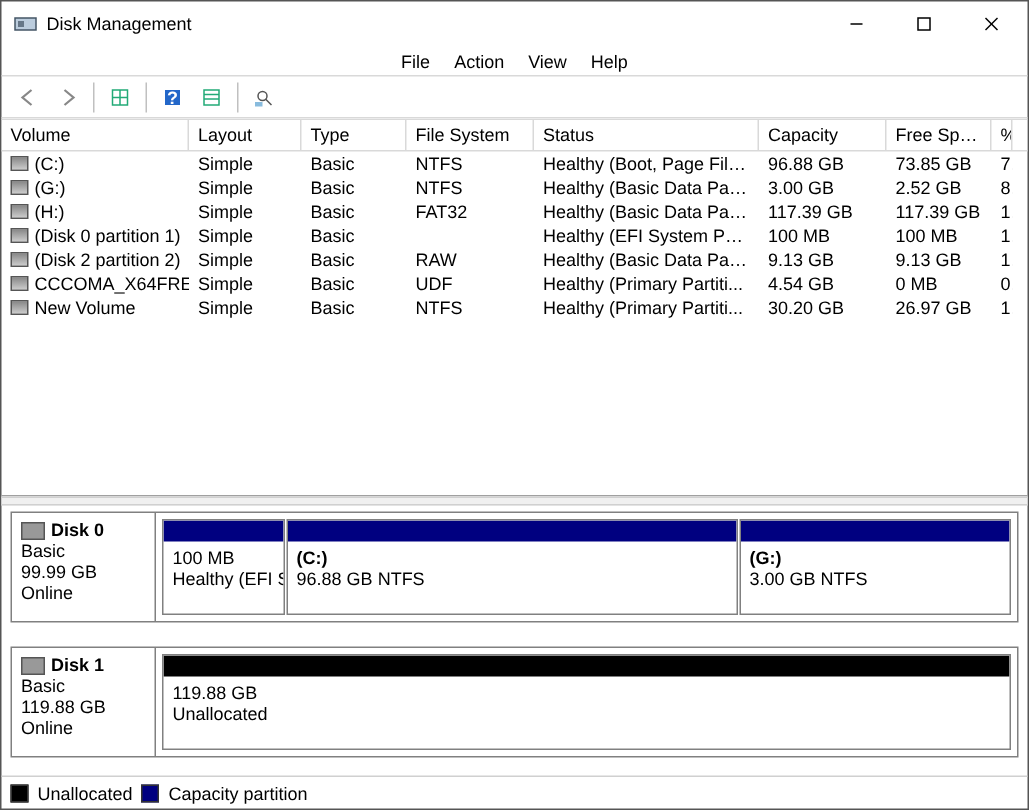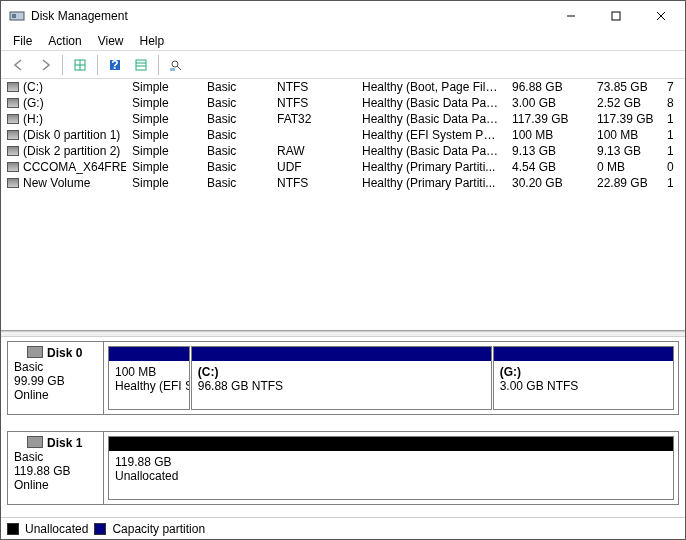--- a/index.html
+++ b/index.html
@@ -1,21 +1,21 @@
 <!DOCTYPE html>
 <html><head>
 <meta charset="utf-8">
 <style>
 * { box-sizing: border-box; margin: 0; padding: 0; font-family: "Segoe UI", Tahoma, sans-serif; font-size: 12px; }
 body { background: #fff; width: 686px; height: 540px; border: 1px solid #555; display: flex; flex-direction: column; overflow: hidden; }
 .titlebar { height: 30px; display: flex; align-items: center; padding: 0 2px 0 8px; justify-content: flex-end; }
 .titlebar .app-icon { width: 16px; height: 16px; margin-right: 6px; }
 .titlebar .title { flex: 1; font-size: 12px; }
 .titlebar .win-btn { width: 45px; height: 28px; display: flex; align-items: center; justify-content: center; }
-.menubar { height: 20px; display: flex; align-items: center; padding: 0 4px; border-bottom: 1px solid #d9d9d9; }
+.menubar { height: 20px; display: flex; align-items: center; padding: 0 4px; border-bottom: 1px solid #d9d9d9; justify-content: center; }
 .menubar .menu-item { padding: 2px 8px; }
 .toolbar { height: 28px; display: flex; align-items: center; padding: 2px 6px; gap: 2px; border-bottom: 1px solid #d9d9d9; }
 .toolbar .tbtn { width: 24px; height: 22px; border: 1px solid transparent; display: flex; align-items: center; justify-content: center; }
 .toolbar .tsep { width: 1px; height: 20px; background: #c0c0c0; margin: 0 3px; }
 .grid { flex: 1; overflow: hidden; display: flex; flex-direction: column; border-bottom: 1px solid #a0a0a0; }
 .grid-head, .grid-row { display: flex; }
 .grid-head { background: #fff; border-bottom: 1px solid #d9d9d9; border-top: 1px solid #d9d9d9; }
 .grid-head .cell { border-right: 1px solid #d9d9d9; padding: 3px 6px; font-weight: 400; white-space: nowrap; overflow: hidden; text-overflow: ellipsis; }
 .grid-row .cell { padding: 1px 6px; white-space: nowrap; overflow: hidden; text-overflow: ellipsis; }
 .c-vol { width: 125px; display:flex; align-items:center; gap:4px;}
@@ -24,21 +24,21 @@
 .c-fs { width: 85px; }
 .c-status { width: 150px; }
 .c-cap { width: 85px; }
 .c-free { width: 70px; }
 .c-pct { width: 14px; }
 .vol-icon { width: 12px; height: 10px; background: linear-gradient(#888,#ccc); border:1px solid #555; flex-shrink:0; }
 .splitter { height: 6px; background: #f0f0f0; border-top:1px solid #d0d0d0; border-bottom:1px solid #d0d0d0; }
 .graphical { height: 180px; overflow: hidden; display:flex; flex-direction:column; }
 .disk-row { display:flex; border: 1px solid #808080; margin: 4px 6px 12px 6px; height: 80px; background:#fff;}
 .disk-label { width: 96px; border-right:1px solid #808080; padding: 4px 6px; display:flex; flex-direction:column;}
-.disk-label .dname { font-weight:bold; display:flex; align-items:flex-start; gap:4px;margin-left:13px;}
+.disk-label .dname { font-weight:bold; display:flex; align-items:flex-end; gap:4px;}
 .disk-parts { flex:1; display:flex; padding:4px; gap:1px;}
 .part { border:1px solid #808080; display:flex; flex-direction:column; overflow:hidden; }
 .part .pbar { height:14px; }
 .part .pbody { padding:4px 6px; flex:1; overflow:hidden; white-space:nowrap;}
 .part .pbody .pname{font-weight:bold;}
 .legend { height:22px; border-top:1px solid #d0d0d0; display:flex; align-items:center; padding:0 6px; gap:6px;}
 .swatch { width:12px; height:12px; border:1px solid #333;}
 .hdd-icon{width:16px;height:12px;background:#999;border:1px solid #555;position:relative;flex-shrink:0;}
 </style>
 </head>
@@ -114,20 +114,30 @@
   <div class="tbtn">
       <svg width="14" height="14">
         <circle cx="6" cy="6" r="3" fill="none" stroke="#555"></circle>
         <line x1="8" y1="8" x2="12" y2="12" stroke="#555"></line>
         <rect x="1" y="10" width="5" height="3" fill="#8bd"></rect>
       </svg>
     </div>
 </div>
 
 <div class="grid">
+  <div class="grid-head">
+    <div class="cell c-vol">Volume</div>
+    <div class="cell c-layout">Layout</div>
+    <div class="cell c-type">Type</div>
+    <div class="cell c-fs">File System</div>
+    <div class="cell c-status">Status</div>
+    <div class="cell c-cap">Capacity</div>
+    <div class="cell c-free">Free Spa...</div>
+    <div class="cell c-pct">%</div>
+  </div>
   <div id="grid-body">
       <div class="grid-row">
         <div class="cell c-vol">
           <span class="vol-icon"></span>
           <span>(C:)</span>
         </div>
         <div class="cell c-layout">Simple</div>
         <div class="cell c-type">Basic</div>
         <div class="cell c-fs">NTFS</div>
         <div class="cell c-status">Healthy (Boot, Page File...</div>
@@ -203,21 +213,21 @@
       <div class="grid-row">
         <div class="cell c-vol">
           <span class="vol-icon"></span>
           <span>New Volume</span>
         </div>
         <div class="cell c-layout">Simple</div>
         <div class="cell c-type">Basic</div>
         <div class="cell c-fs">NTFS</div>
         <div class="cell c-status">Healthy (Primary Partiti...</div>
         <div class="cell c-cap">30.20 GB</div>
-        <div class="cell c-free">22.89 GB</div>
+        <div class="cell c-free">26.97 GB</div>
         <div class="cell c-pct">1</div>
       </div>
     </div>
 </div>
 
 <div class="splitter"></div>
 
 <div class="graphical" id="graphical">
     <div class="disk-row">
       <div class="disk-label">

